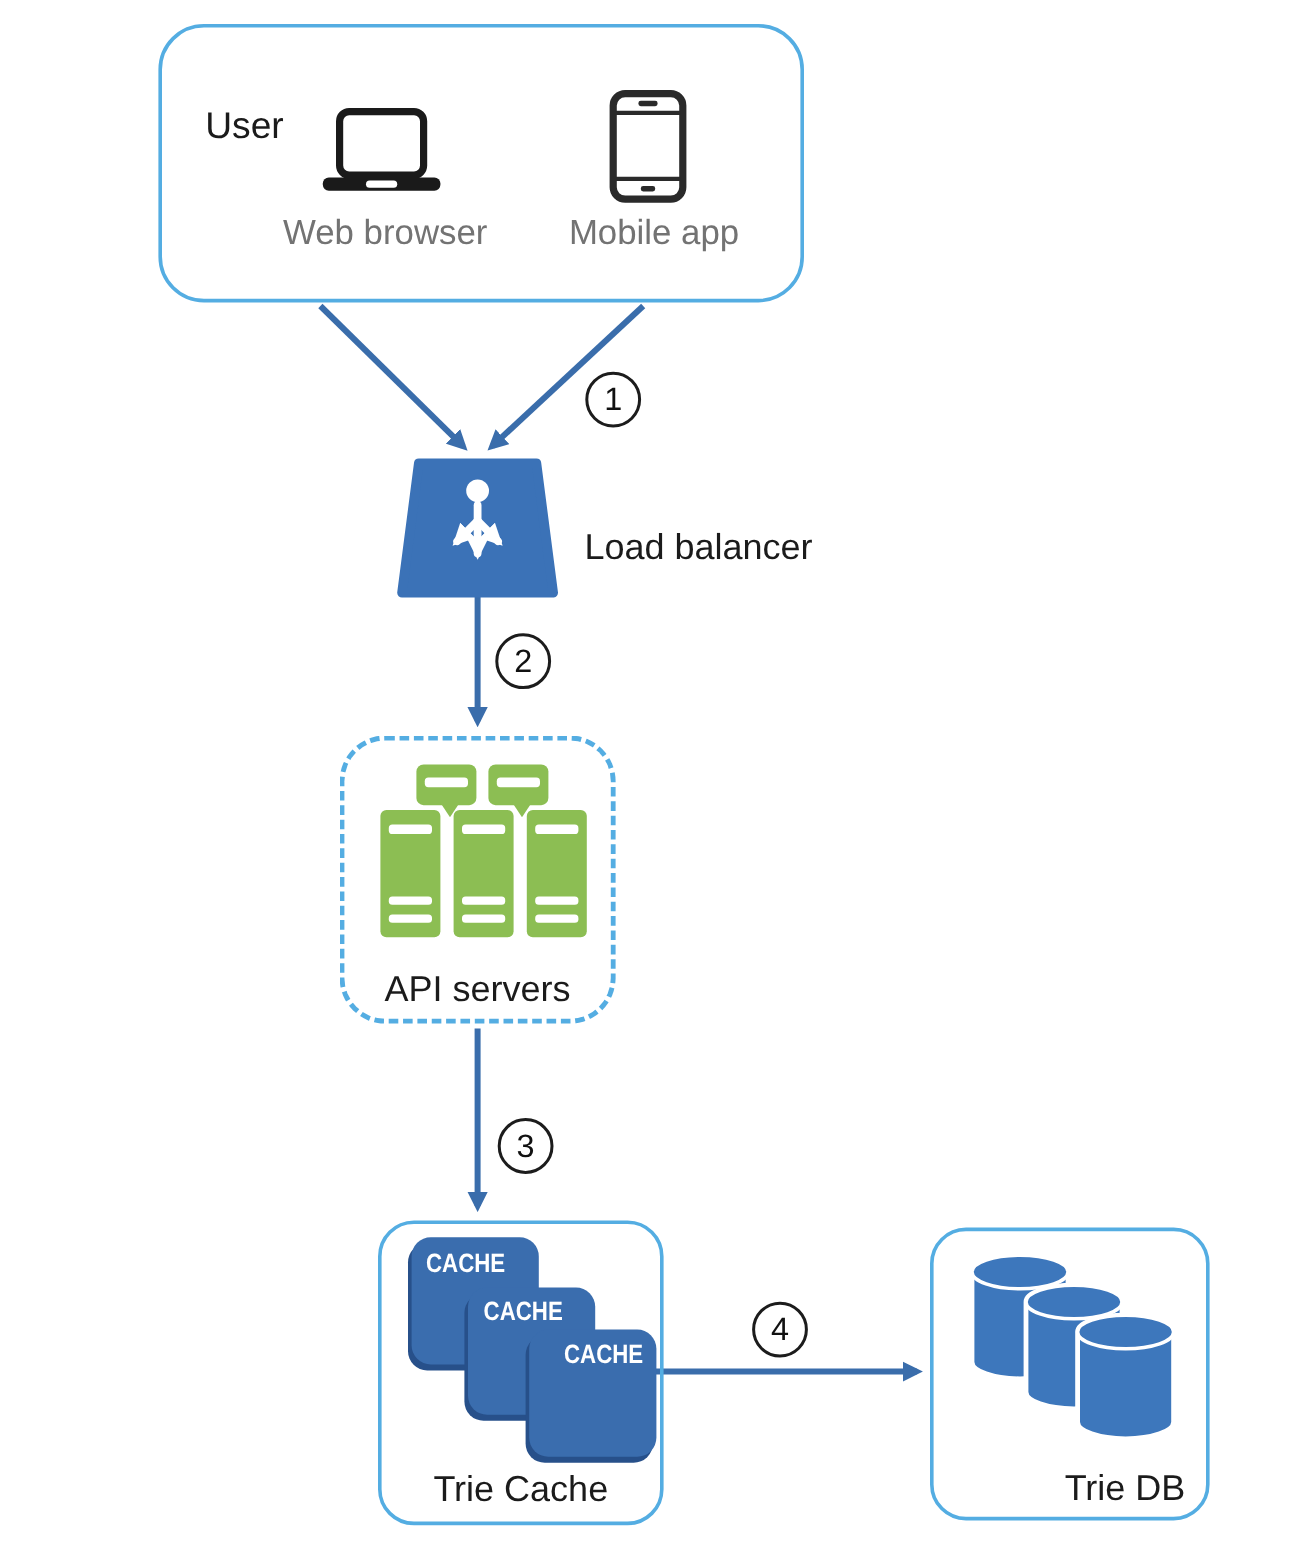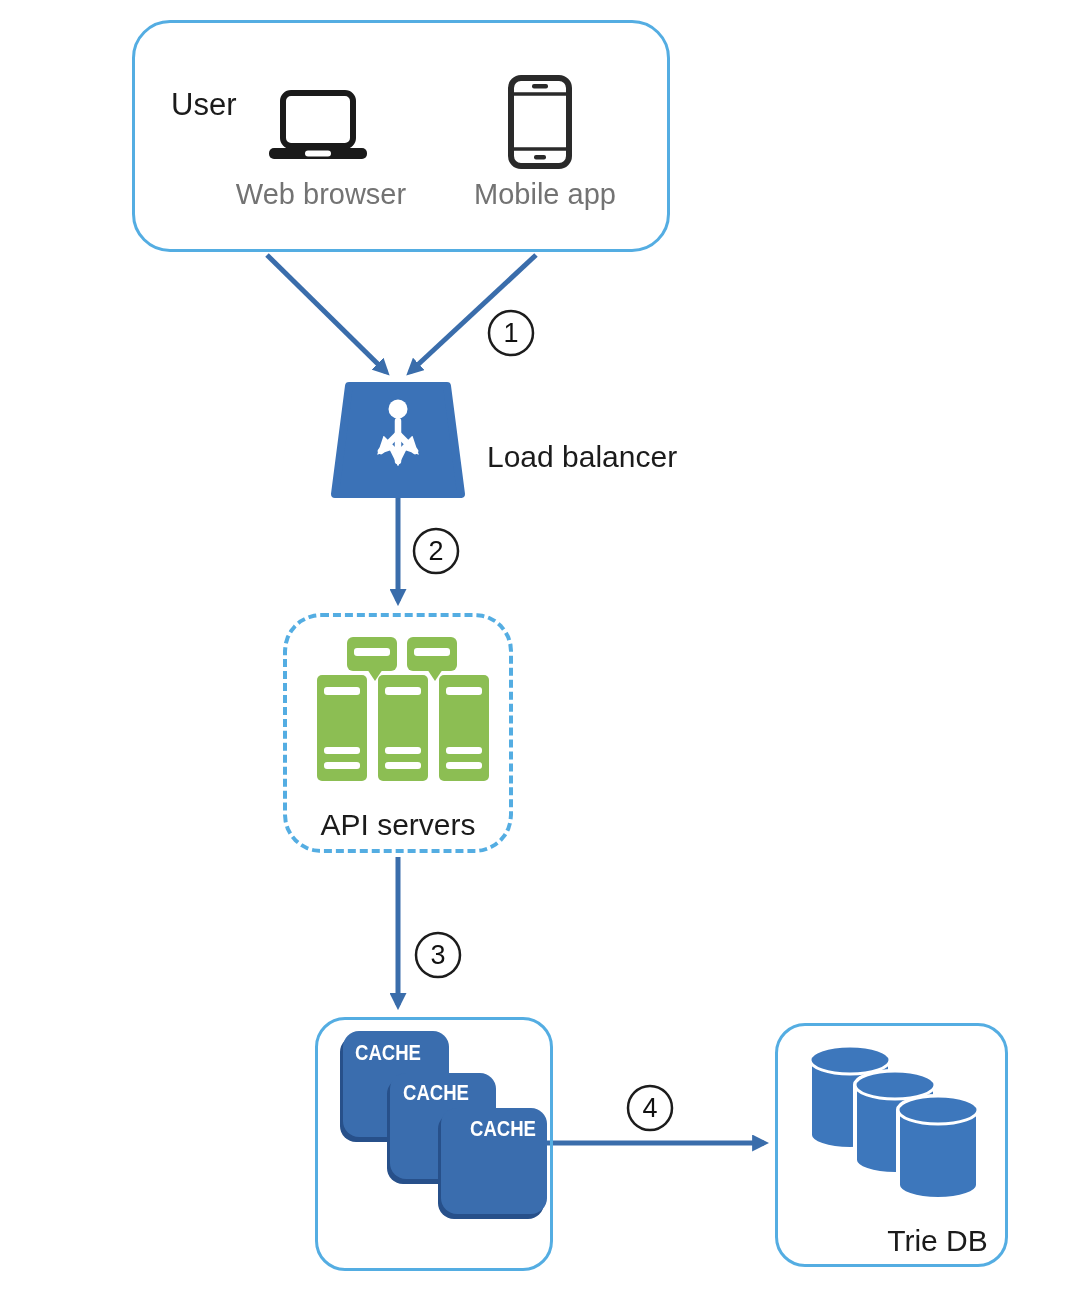--- a/index.html
+++ b/index.html
@@ -125,20 +125,21 @@
       <text class="cache-text" x="37" y="40" textLength="66" lengthAdjust="spacingAndGlyphs">CACHE</text>
 
       <rect x="69" y="58" width="106" height="106" rx="16" fill="#27508a"></rect>
       <rect x="72" y="53" width="106" height="106" rx="16" fill="#3a6dae"></rect>
       <text class="cache-text" x="85" y="80" textLength="66" lengthAdjust="spacingAndGlyphs">CACHE</text>
 
       <rect x="120" y="93" width="106" height="106" rx="16" fill="#27508a"></rect>
       <rect x="123" y="88" width="106" height="106" rx="16" fill="#3a6dae"></rect>
       <text class="cache-text" x="152" y="116" textLength="66" lengthAdjust="spacingAndGlyphs">CACHE</text>
     </svg>
+    <div class="node-label" style="top:205px;">Trie Cache</div>
   </div>
 
   <div class="node-box solid-box" style="left:775px;top:1023px;width:233px;height:244px;border-radius:30px;padding-left:46px;">
     <svg style="position:absolute;left:0;top:0;" width="226" height="237" viewBox="0 0 226 237">
 
       <g>
         <path d="M32,34 A40,14 0 0 1 112,34 L112,109 A40,14 0 0 1 32,109 Z" fill="#3d77bc" stroke="#ffffff" stroke-width="4"></path>
         <ellipse cx="72" cy="34" rx="40" ry="14" fill="#3d77bc" stroke="#ffffff" stroke-width="3"></ellipse>
       </g>
 

